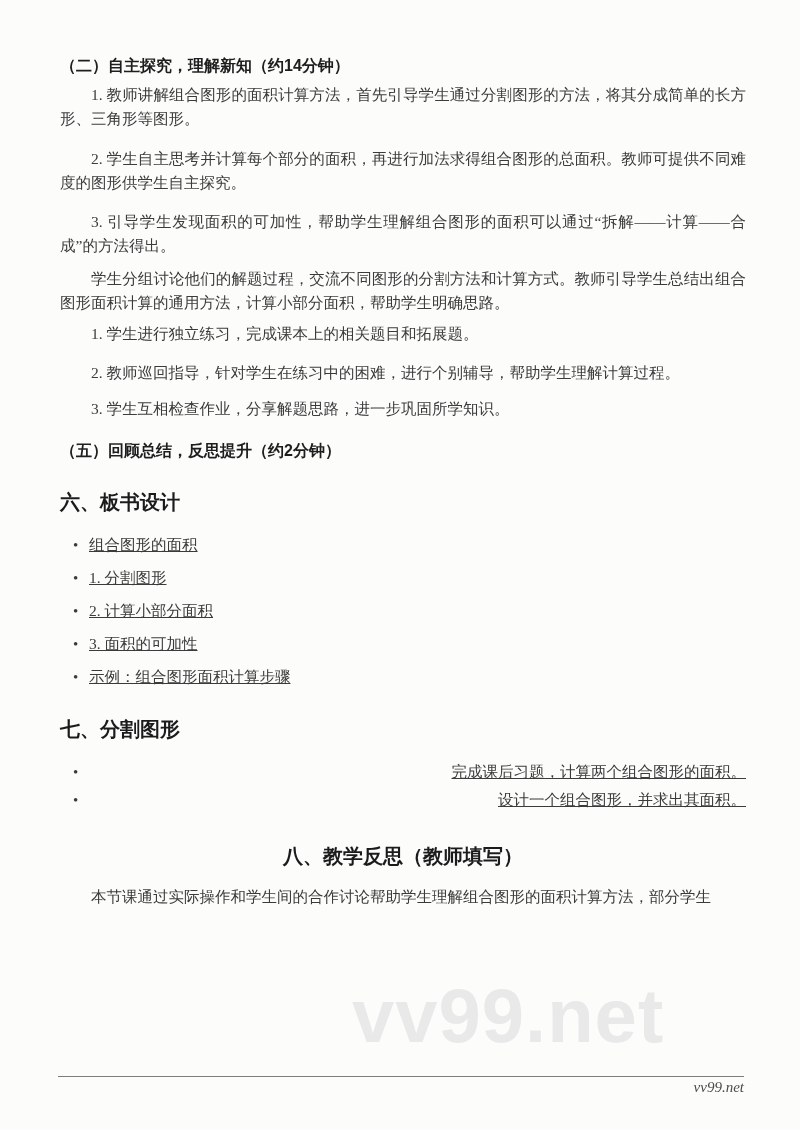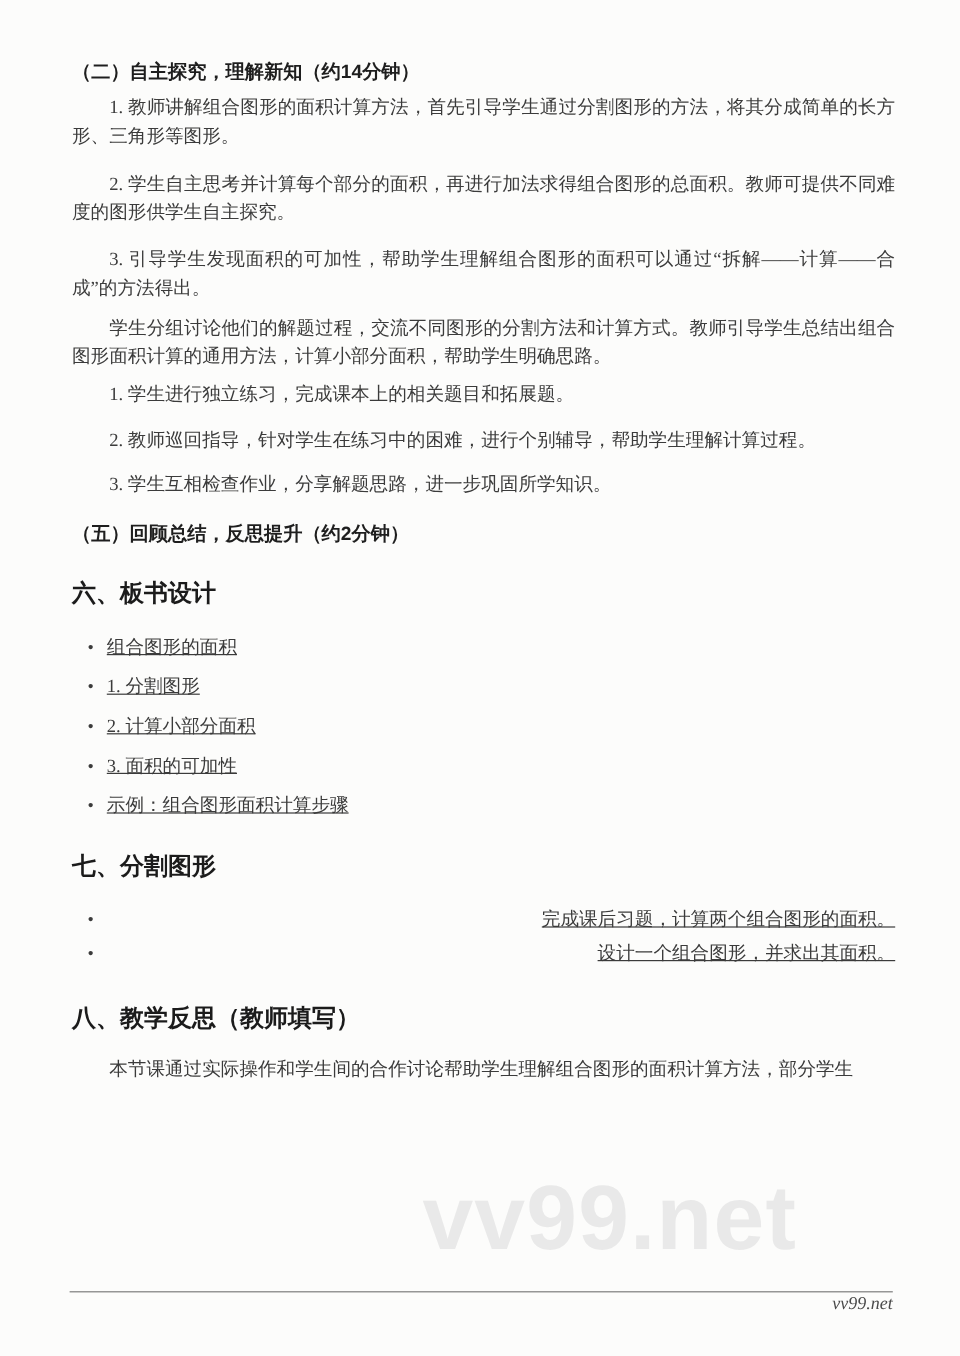--- a/index.html
+++ b/index.html
@@ -27,36 +27,36 @@
     letter-spacing: 1px;
     color: #e9e9e9;
     white-space: nowrap;
     user-select: none;
   }
 
   .content {
     position: absolute;
     z-index: 1;
     left: 60px;
-    top: 12px;
+    top: 0;
     width: 686px;
-    padding-top: 37px;
+    padding-top: 54px;
   }
 
   .h3 {
     margin: 0;
     font-family: "Liberation Sans", "DejaVu Sans", sans-serif;
     font-size: 16px;
     line-height: 24px;
     font-weight: 700;
     color: #1e1e1e;
   }
   .h2 {
     margin: 0;
-    font-family: Liberation Mono, monospace;
+    font-family: Liberation Sans, sans-serif;
     font-size: 20px;
     line-height: 28px;
     font-weight: 700;
     color: #1b1b1b;
   }
   .body {
     margin: 0;
     font-size: 15.5px;
     line-height: 24px;
     text-align: justify;
@@ -90,21 +90,21 @@
   .mt9  { margin-top: 9px; }
   .mt12 { margin-top: 12px; }
   .mt14 { margin-top: 14px; }
   .mt15 { margin-top: 15px; }
   .mt16 { margin-top: 16px; }
   .mt17 { margin-top: 17px; }
   .mt18 { margin-top: 18px; }
   .mt19 { margin-top: 19px; }
   .mt25 { margin-top: 25px; }
   .mt26 { margin-top: 26px; }
-  .mt30 { margin-top: 30px; }
+  .mt30 { margin-top: 30px; text-align: center; }
 
   .footer {
     position: absolute;
     z-index: 1;
     left: 58px;
     width: 686px;
     top: 1076px;
   }
   .footer-rule {
     border: 0;

